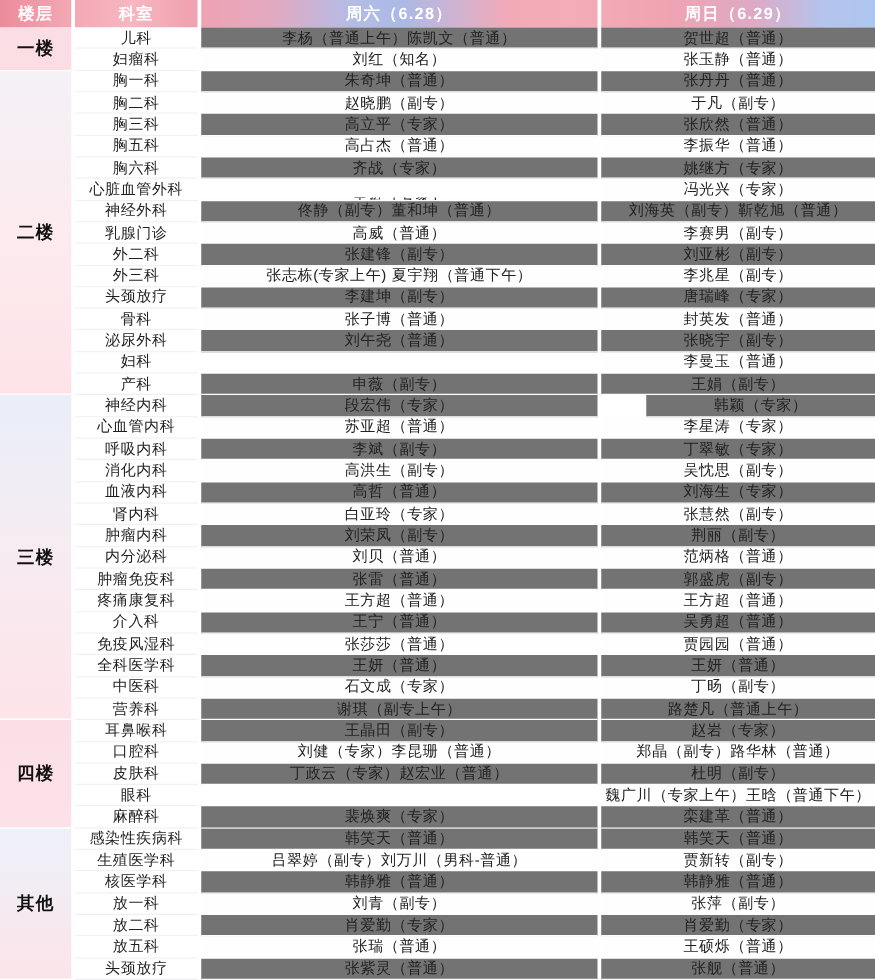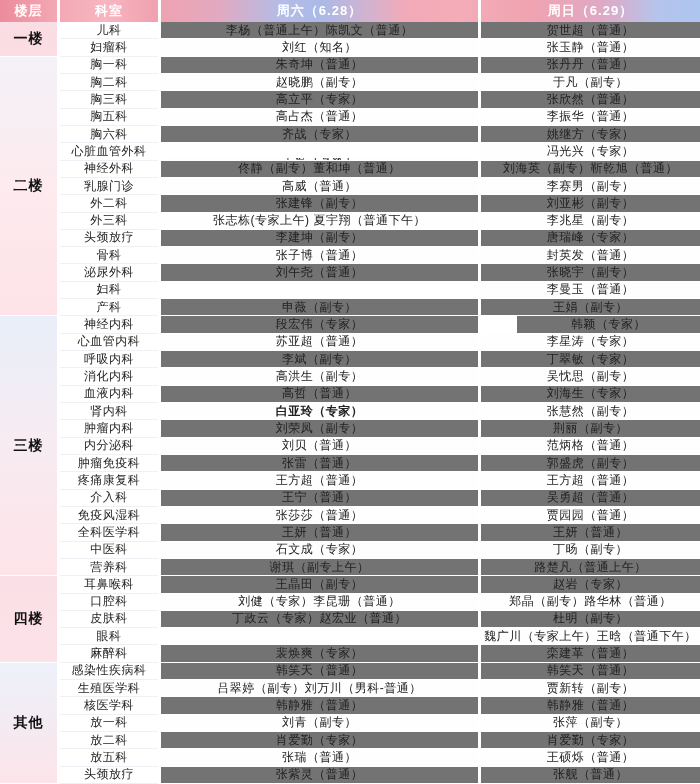--- a/index.html
+++ b/index.html
@@ -117,21 +117,21 @@
     <div class="cell dept" style="grid-area: 21 / 2;">呼吸内科</div>
     <div class="cell rowA" style="grid-area: 21 / 3;">李斌（副专）</div>
     <div class="cell rowA" style="grid-area: 21 / 4;">丁翠敏（专家）</div>
     <div class="cell dept" style="grid-area: 22 / 2;">消化内科</div>
     <div class="cell rowB" style="grid-area: 22 / 3;">高洪生（副专）</div>
     <div class="cell rowB" style="grid-area: 22 / 4;">吴忱思（副专）</div>
     <div class="cell dept" style="grid-area: 23 / 2;">血液内科</div>
     <div class="cell rowA" style="grid-area: 23 / 3;">高哲（普通）</div>
     <div class="cell rowA" style="grid-area: 23 / 4;">刘海生（专家）</div>
     <div class="cell dept" style="grid-area: 24 / 2;">肾内科</div>
-    <div class="cell rowB" style="grid-area: 24 / 3; font-weight: bold;">白亚玲（专家）</div>
+    <div class="cell rowB" style="grid-area: 24 / 3;">白亚玲（专家）</div>
     <div class="cell rowB" style="grid-area: 24 / 4;">张慧然（副专）</div>
     <div class="cell dept" style="grid-area: 25 / 2;">肿瘤内科</div>
     <div class="cell rowA" style="grid-area: 25 / 3;">刘荣凤（副专）</div>
     <div class="cell rowA" style="grid-area: 25 / 4;">荆丽（副专）</div>
     <div class="cell dept" style="grid-area: 26 / 2;">内分泌科</div>
     <div class="cell rowB" style="grid-area: 26 / 4;">范炳格（普通）</div>
     <div class="cell rowB" style="grid-area: 26 / 3;">刘贝（普通）</div>
     <div class="cell dept" style="grid-area: 27 / 2;">肿瘤免疫科</div>
     <div class="cell rowA" style="grid-area: 27 / 3;">张雷（普通）</div>
     <div class="cell rowA" style="grid-area: 27 / 4;">郭盛虎（副专）</div>

